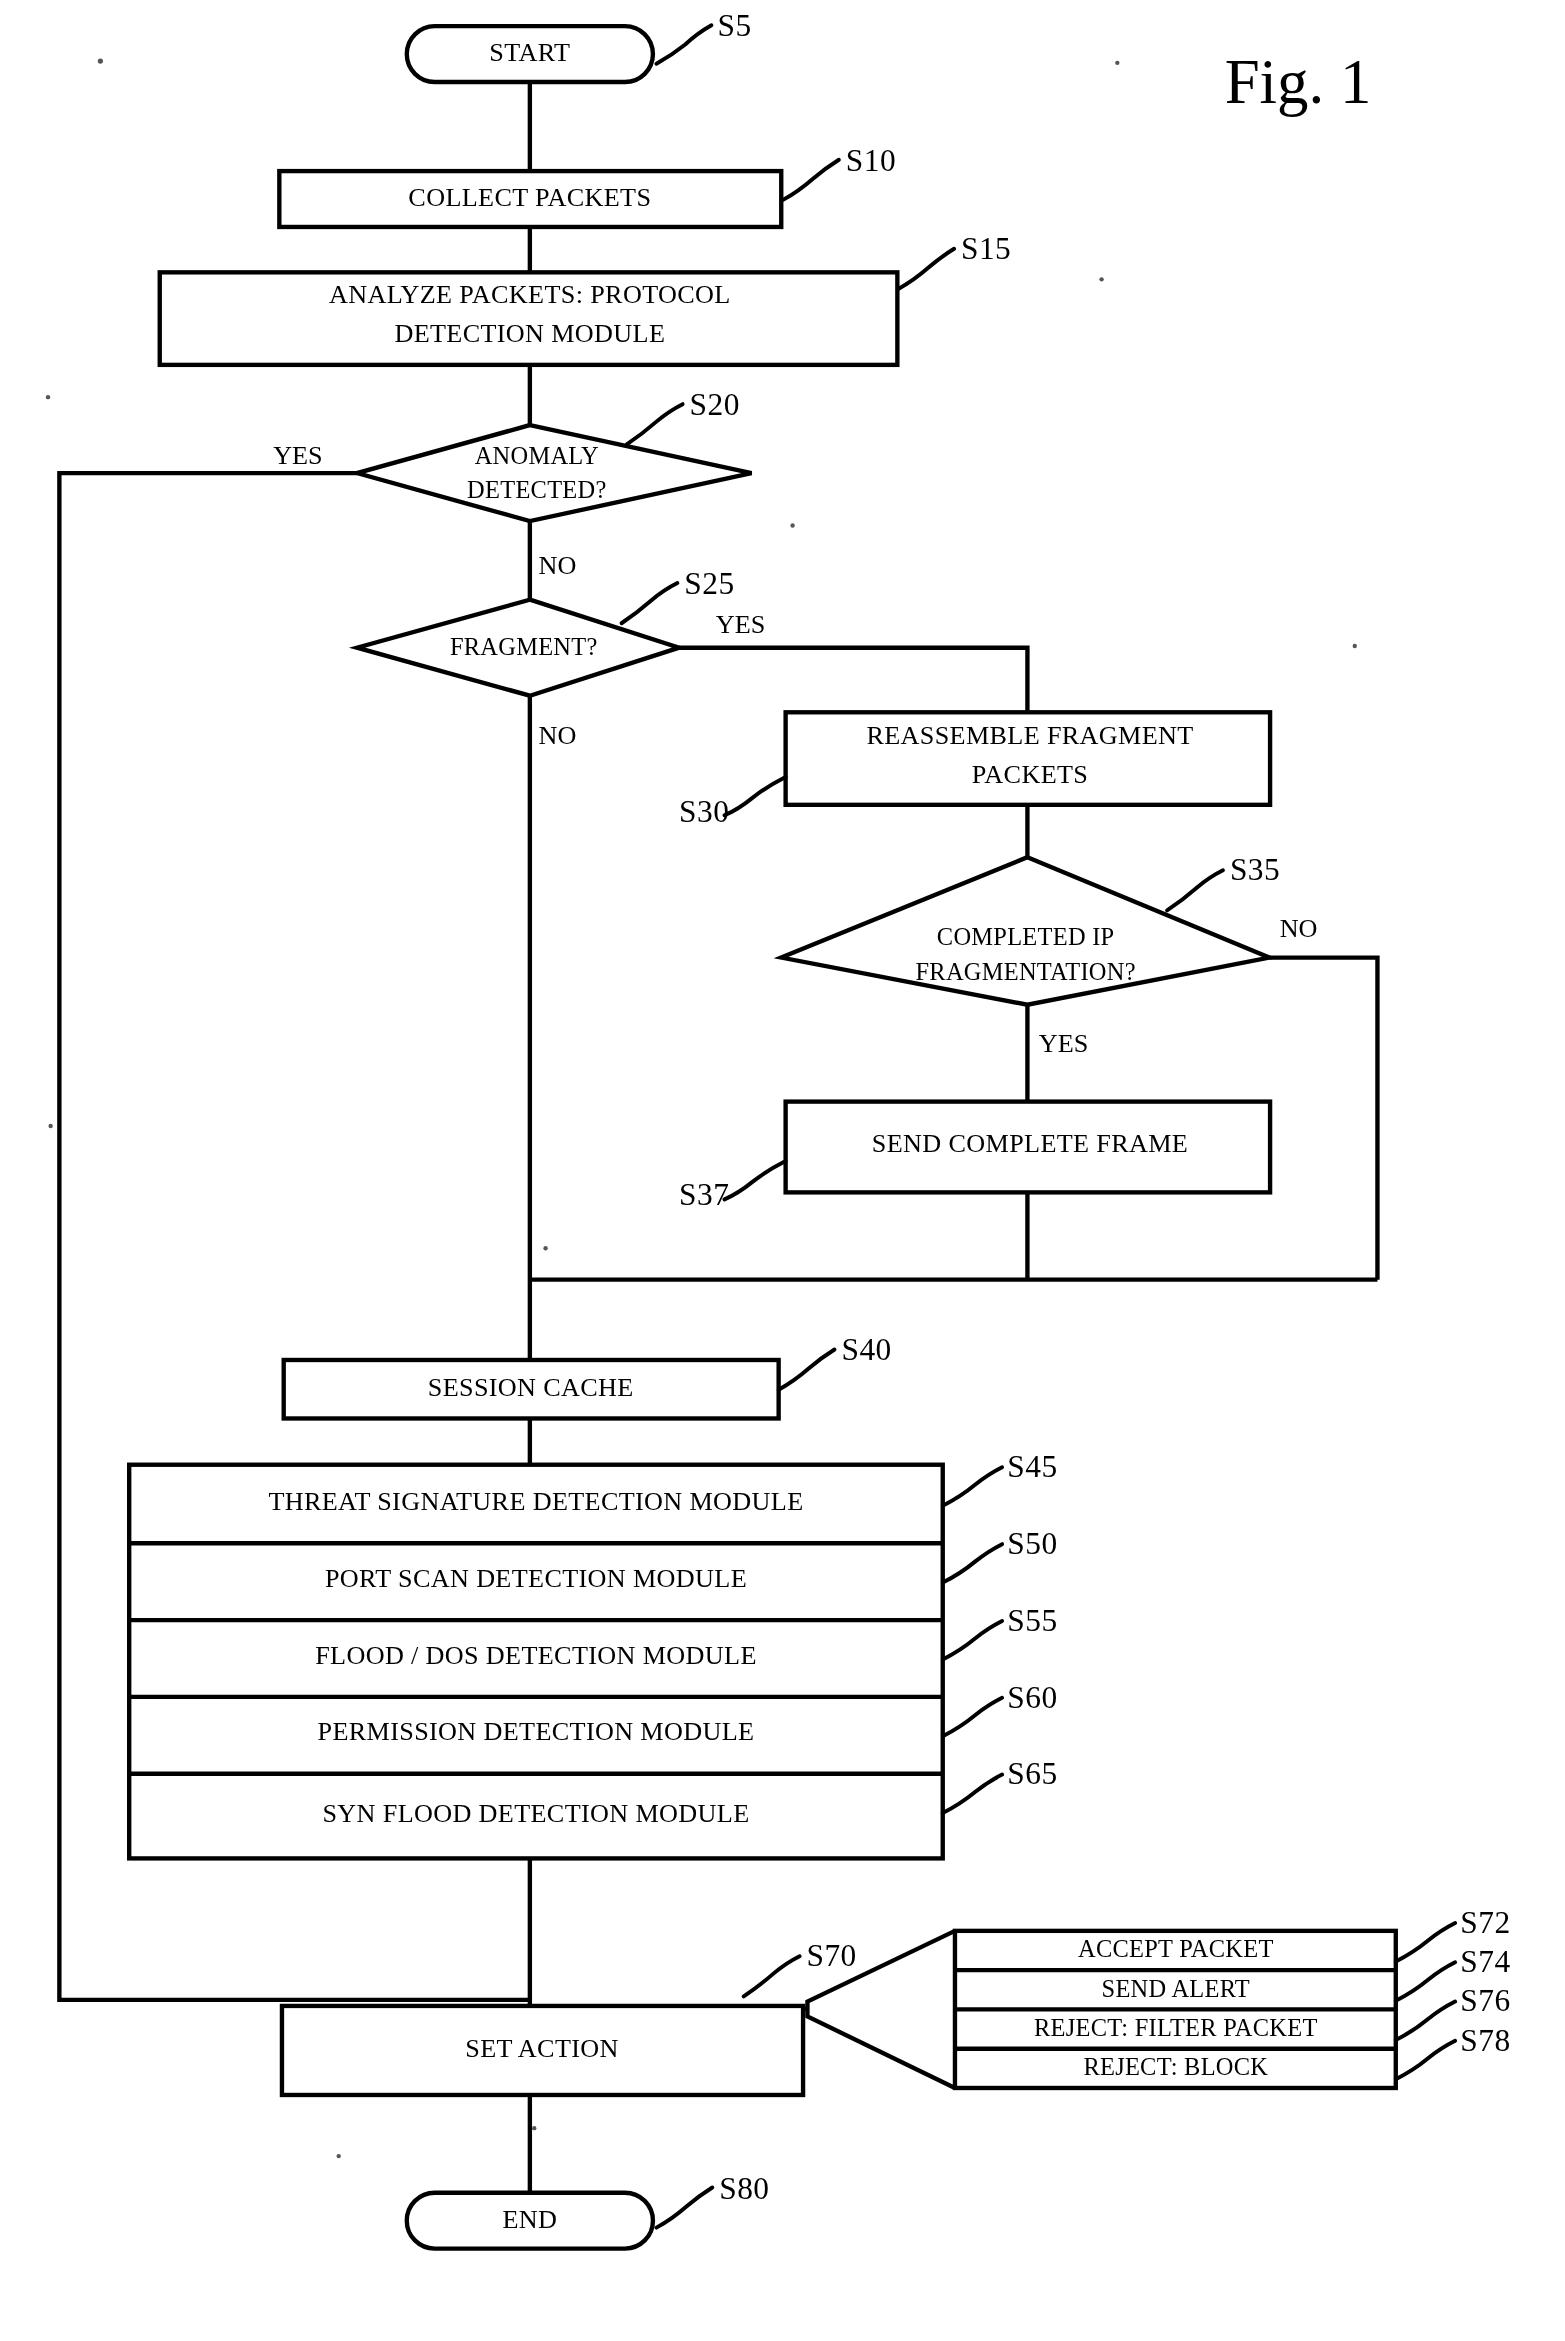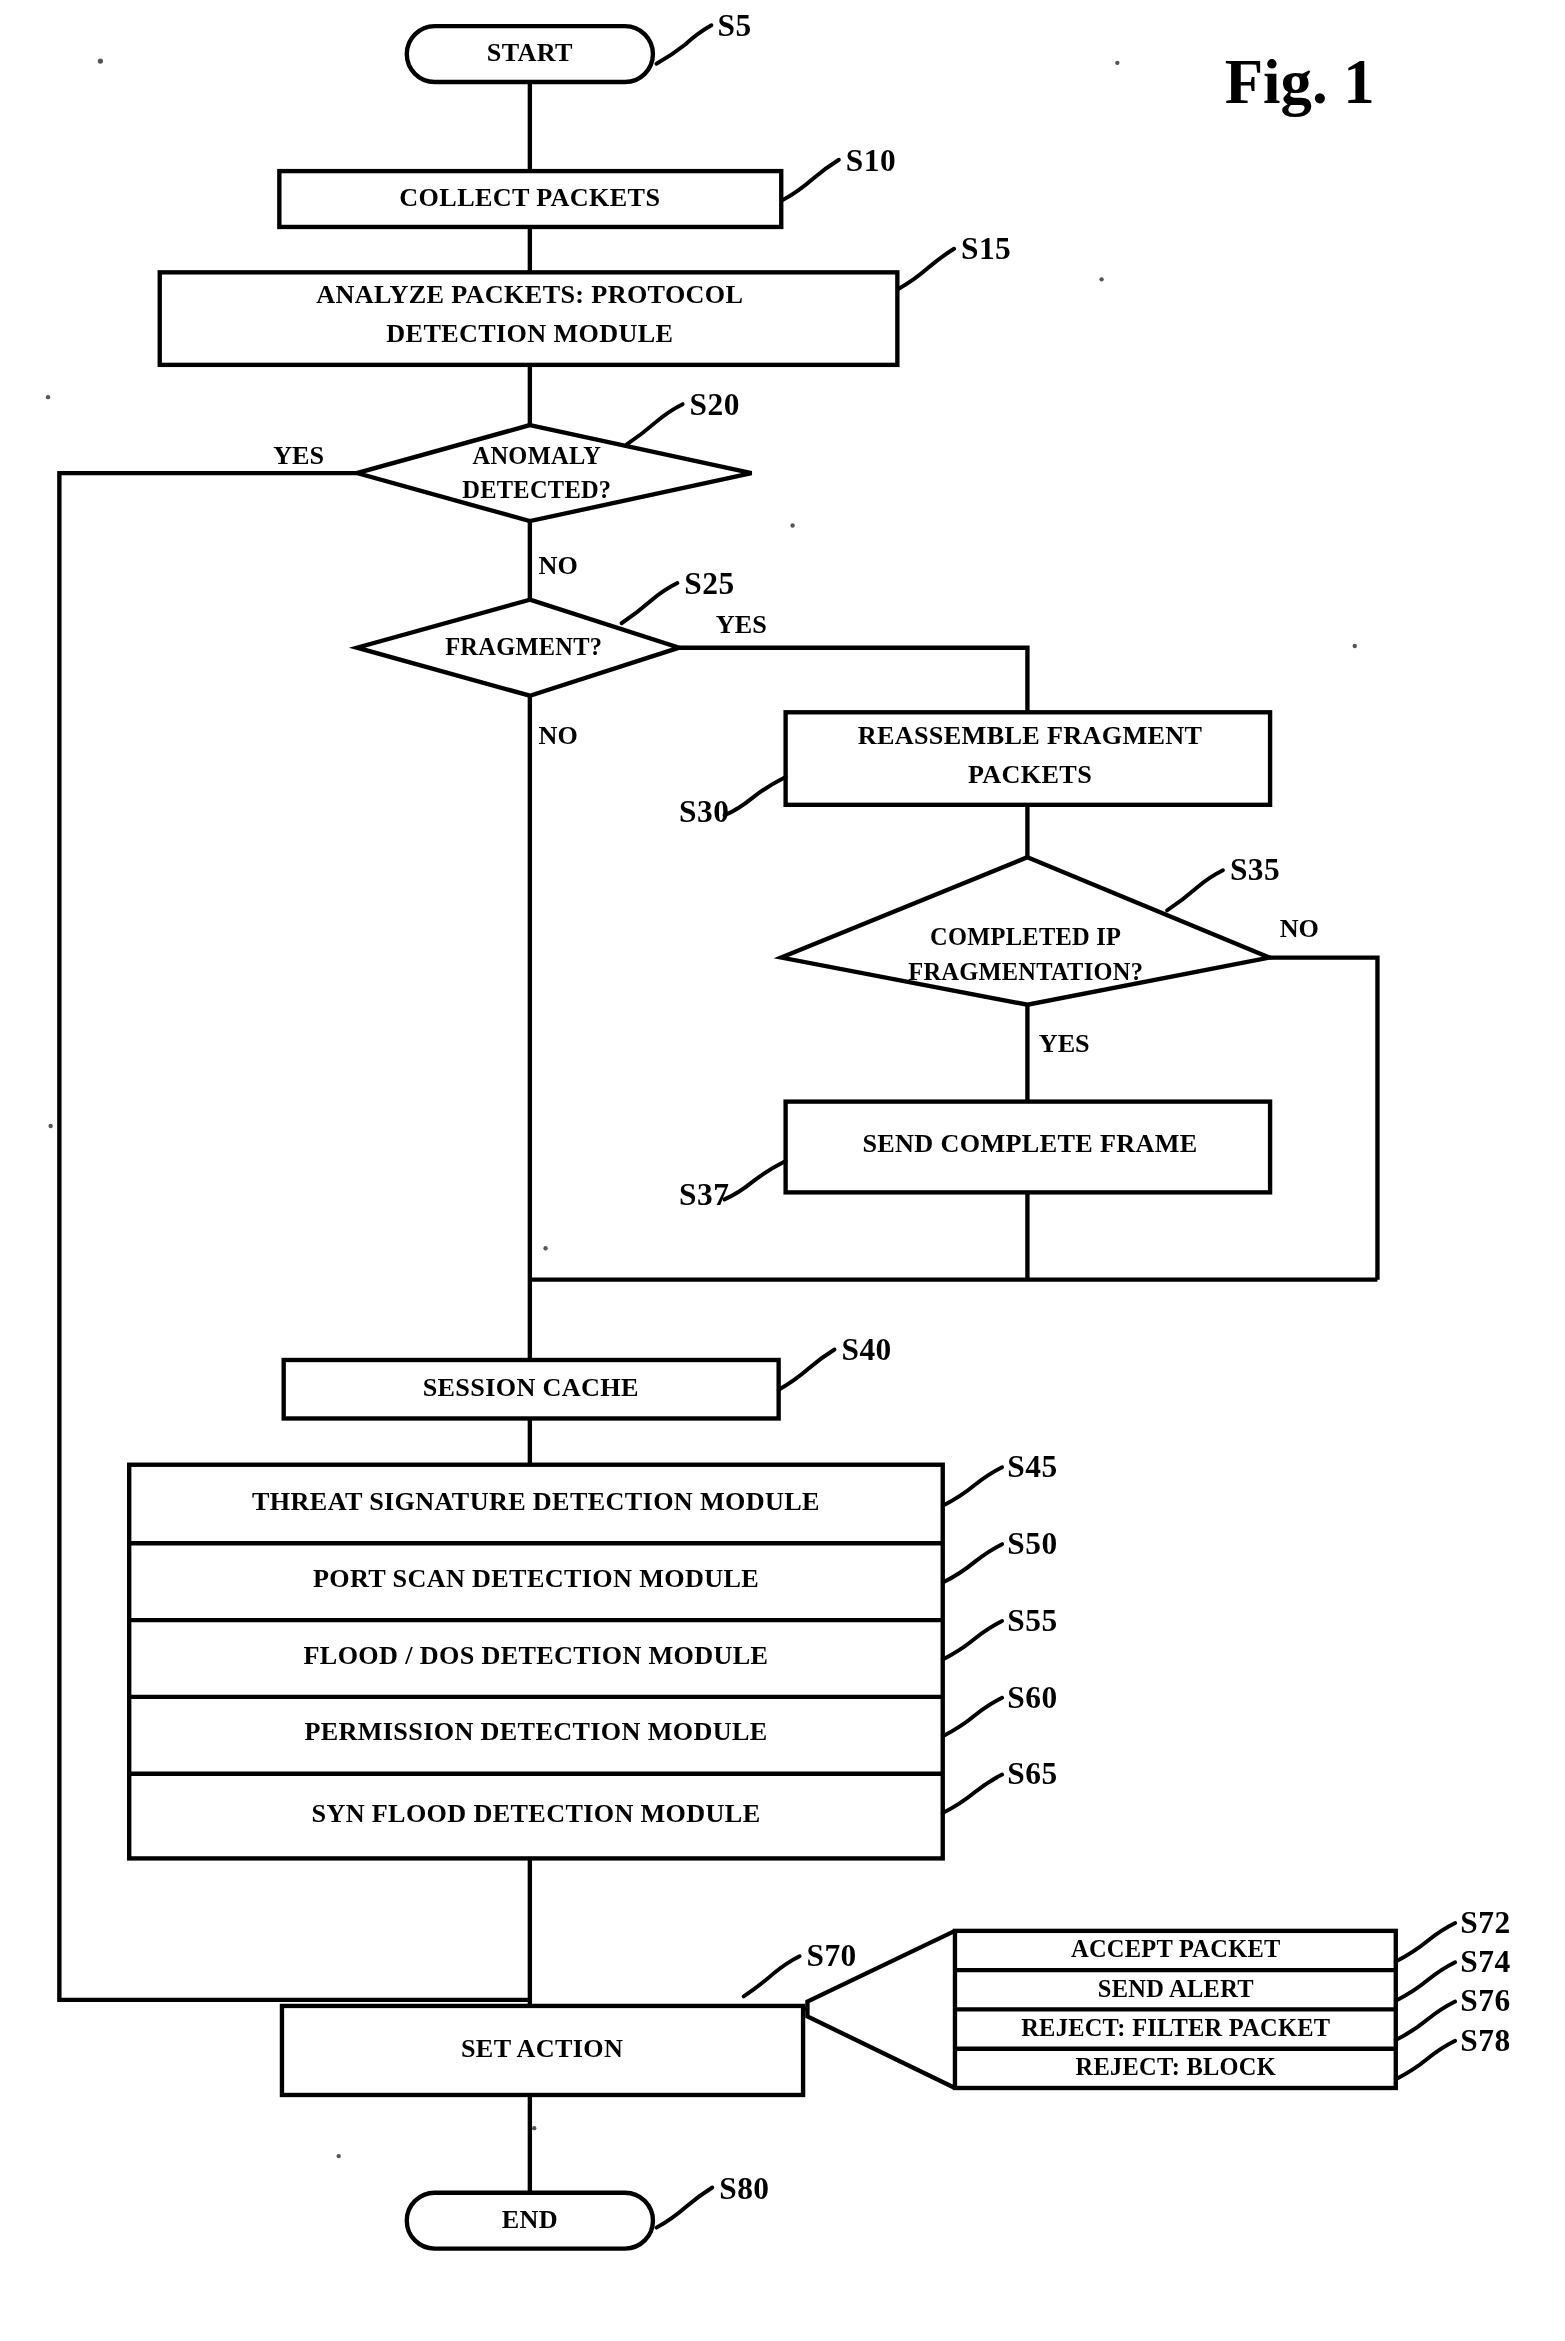--- a/index.html
+++ b/index.html
@@ -7,21 +7,20 @@
     padding: 0;
     background: #ffffff;
   }
   #page {
     position: relative;
     width: 1566px;
     height: 2342px;
     background: #ffffff;
     overflow: hidden;
     font-family: "Liberation Serif", "DejaVu Serif", serif;
-    font-weight: bold;
   }
   #fig-svg {
     position: absolute;
     left: 0;
     top: 0;
     width: 1566px;
     height: 2342px;
   }
   .shape-line {
     fill: none;

